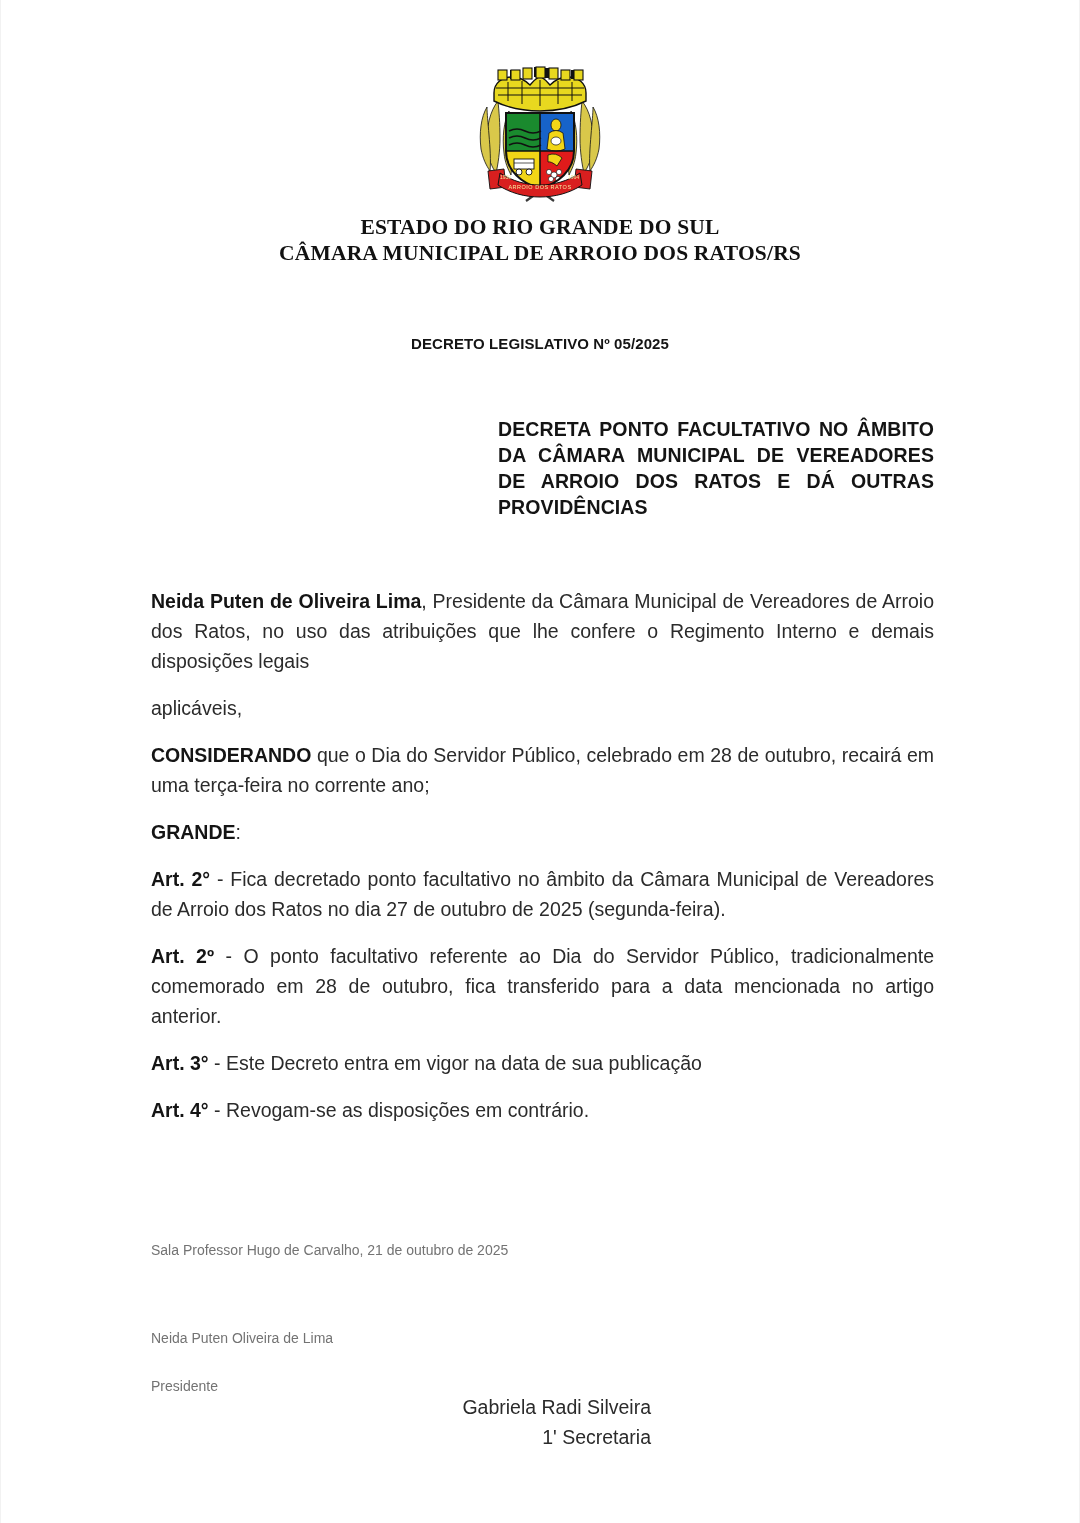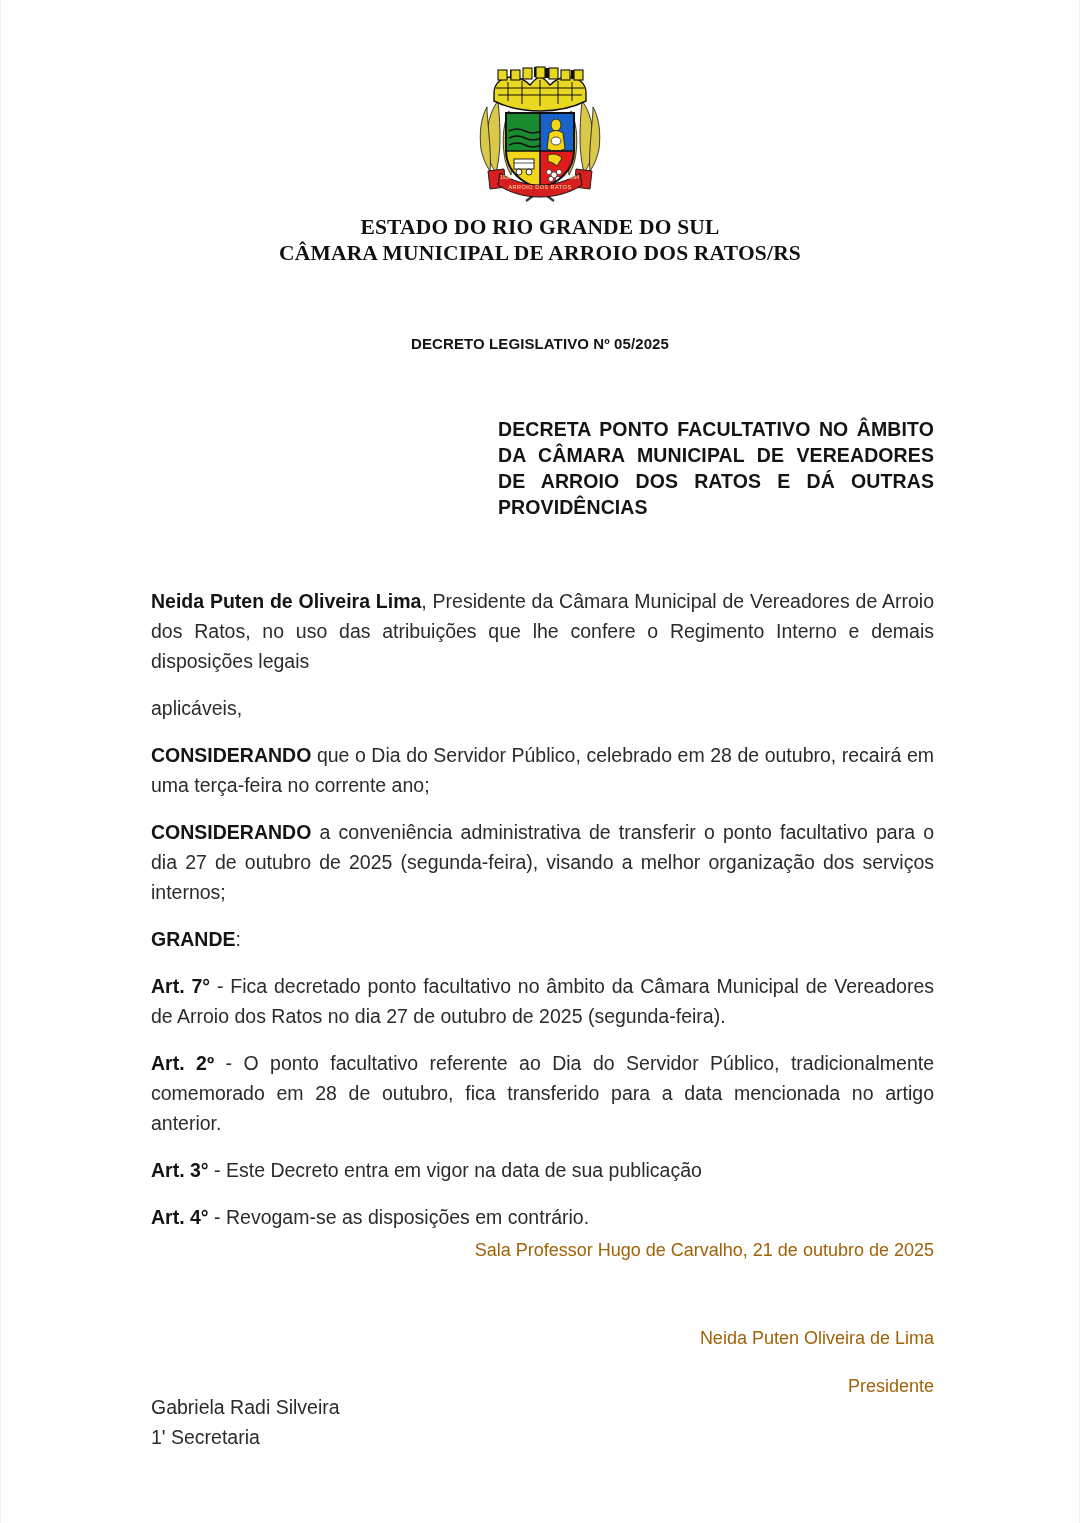--- a/index.html
+++ b/index.html
@@ -106,35 +106,35 @@
   }
 
   
   .closing {
     position: absolute;
     left: 150px;
     top: 1235px;
     width: 783px;
   }
   .closing-line {
-    font-size: 18px;
+    font-size: 14px;
     line-height: 30px;
-    color: #a16207;
-    text-align: right;
+    color: #737373;
+    text-align: left;
   }
   .sig-place  { margin-bottom: 58px; }
   .sig-name   { margin-bottom: 18px; }
   .sig-role   { margin-bottom: 0; }
 
   .secretary {
     position: absolute;
     left: 150px;
     top: 1392px;
     width: 500px;
-    text-align: left;
+    text-align: right;
     font-size: 19.5px;
     line-height: 30px;
     color: #2b2b2b;
   }
 </style>
 </head>
 <body>
 
 <div id="page">
 
@@ -257,25 +257,24 @@
   <div class="ementa">DECRETA PONTO FACULTATIVO NO ÂMBITO DA CÂMARA MUNICIPAL DE VEREADORES DE ARROIO DOS RATOS E DÁ OUTRAS PROVIDÊNCIAS</div>
 
   <div class="body-block">
 
     <p class="para"><strong>Neida Puten de Oliveira Lima</strong><span>, Presidente da Câmara Municipal de Vereadores de Arroio dos Ratos, no uso das atribuições que lhe confere o Regimento Interno e demais disposições legais</span></p>
 
     <p class="para nojust">aplicáveis,</p>
 
     <p class="para"><strong>CONSIDERANDO</strong><span> que o Dia do Servidor Público, celebrado em 28 de outubro, recairá em uma terça-feira no corrente ano;</span></p>
 
-    <p class="para"><strong>CONSIDERANDO</strong><span> a conveniência administrativa de transferir o ponto facultativo para o dia 27 de outubro de 2025 (segunda-feira), visando a melhor organização dos serviços internos;</span></p>
 
     <p class="para nojust"><strong>GRANDE</strong><span>:</span></p>
 
-    <p class="para"><strong>Art. 7°</strong><span> - Fica decretado ponto facultativo no âmbito da Câmara Municipal de Vereadores de Arroio dos Ratos no dia 27 de outubro de 2025 (segunda-feira).</span></p>
+    <p class="para"><strong>Art. 2°</strong><span> - Fica decretado ponto facultativo no âmbito da Câmara Municipal de Vereadores de Arroio dos Ratos no dia 27 de outubro de 2025 (segunda-feira).</span></p>
 
     <p class="para"><strong>Art. 2º</strong><span> - O ponto facultativo referente ao Dia do Servidor Público, tradicionalmente comemorado em 28 de outubro, fica transferido para a data mencionada no artigo anterior.</span></p>
 
     <p class="para nojust"><strong>Art. 3°</strong><span> - Este Decreto entra em vigor na data de sua publicação</span></p>
 
     <p class="para nojust"><strong>Art. 4°</strong><span> - Revogam-se as disposições em contrário.</span></p>
   </div>
 
   <div class="closing">
     <div class="closing-line sig-place">Sala Professor Hugo de Carvalho, 21 de outubro de 2025</div>

